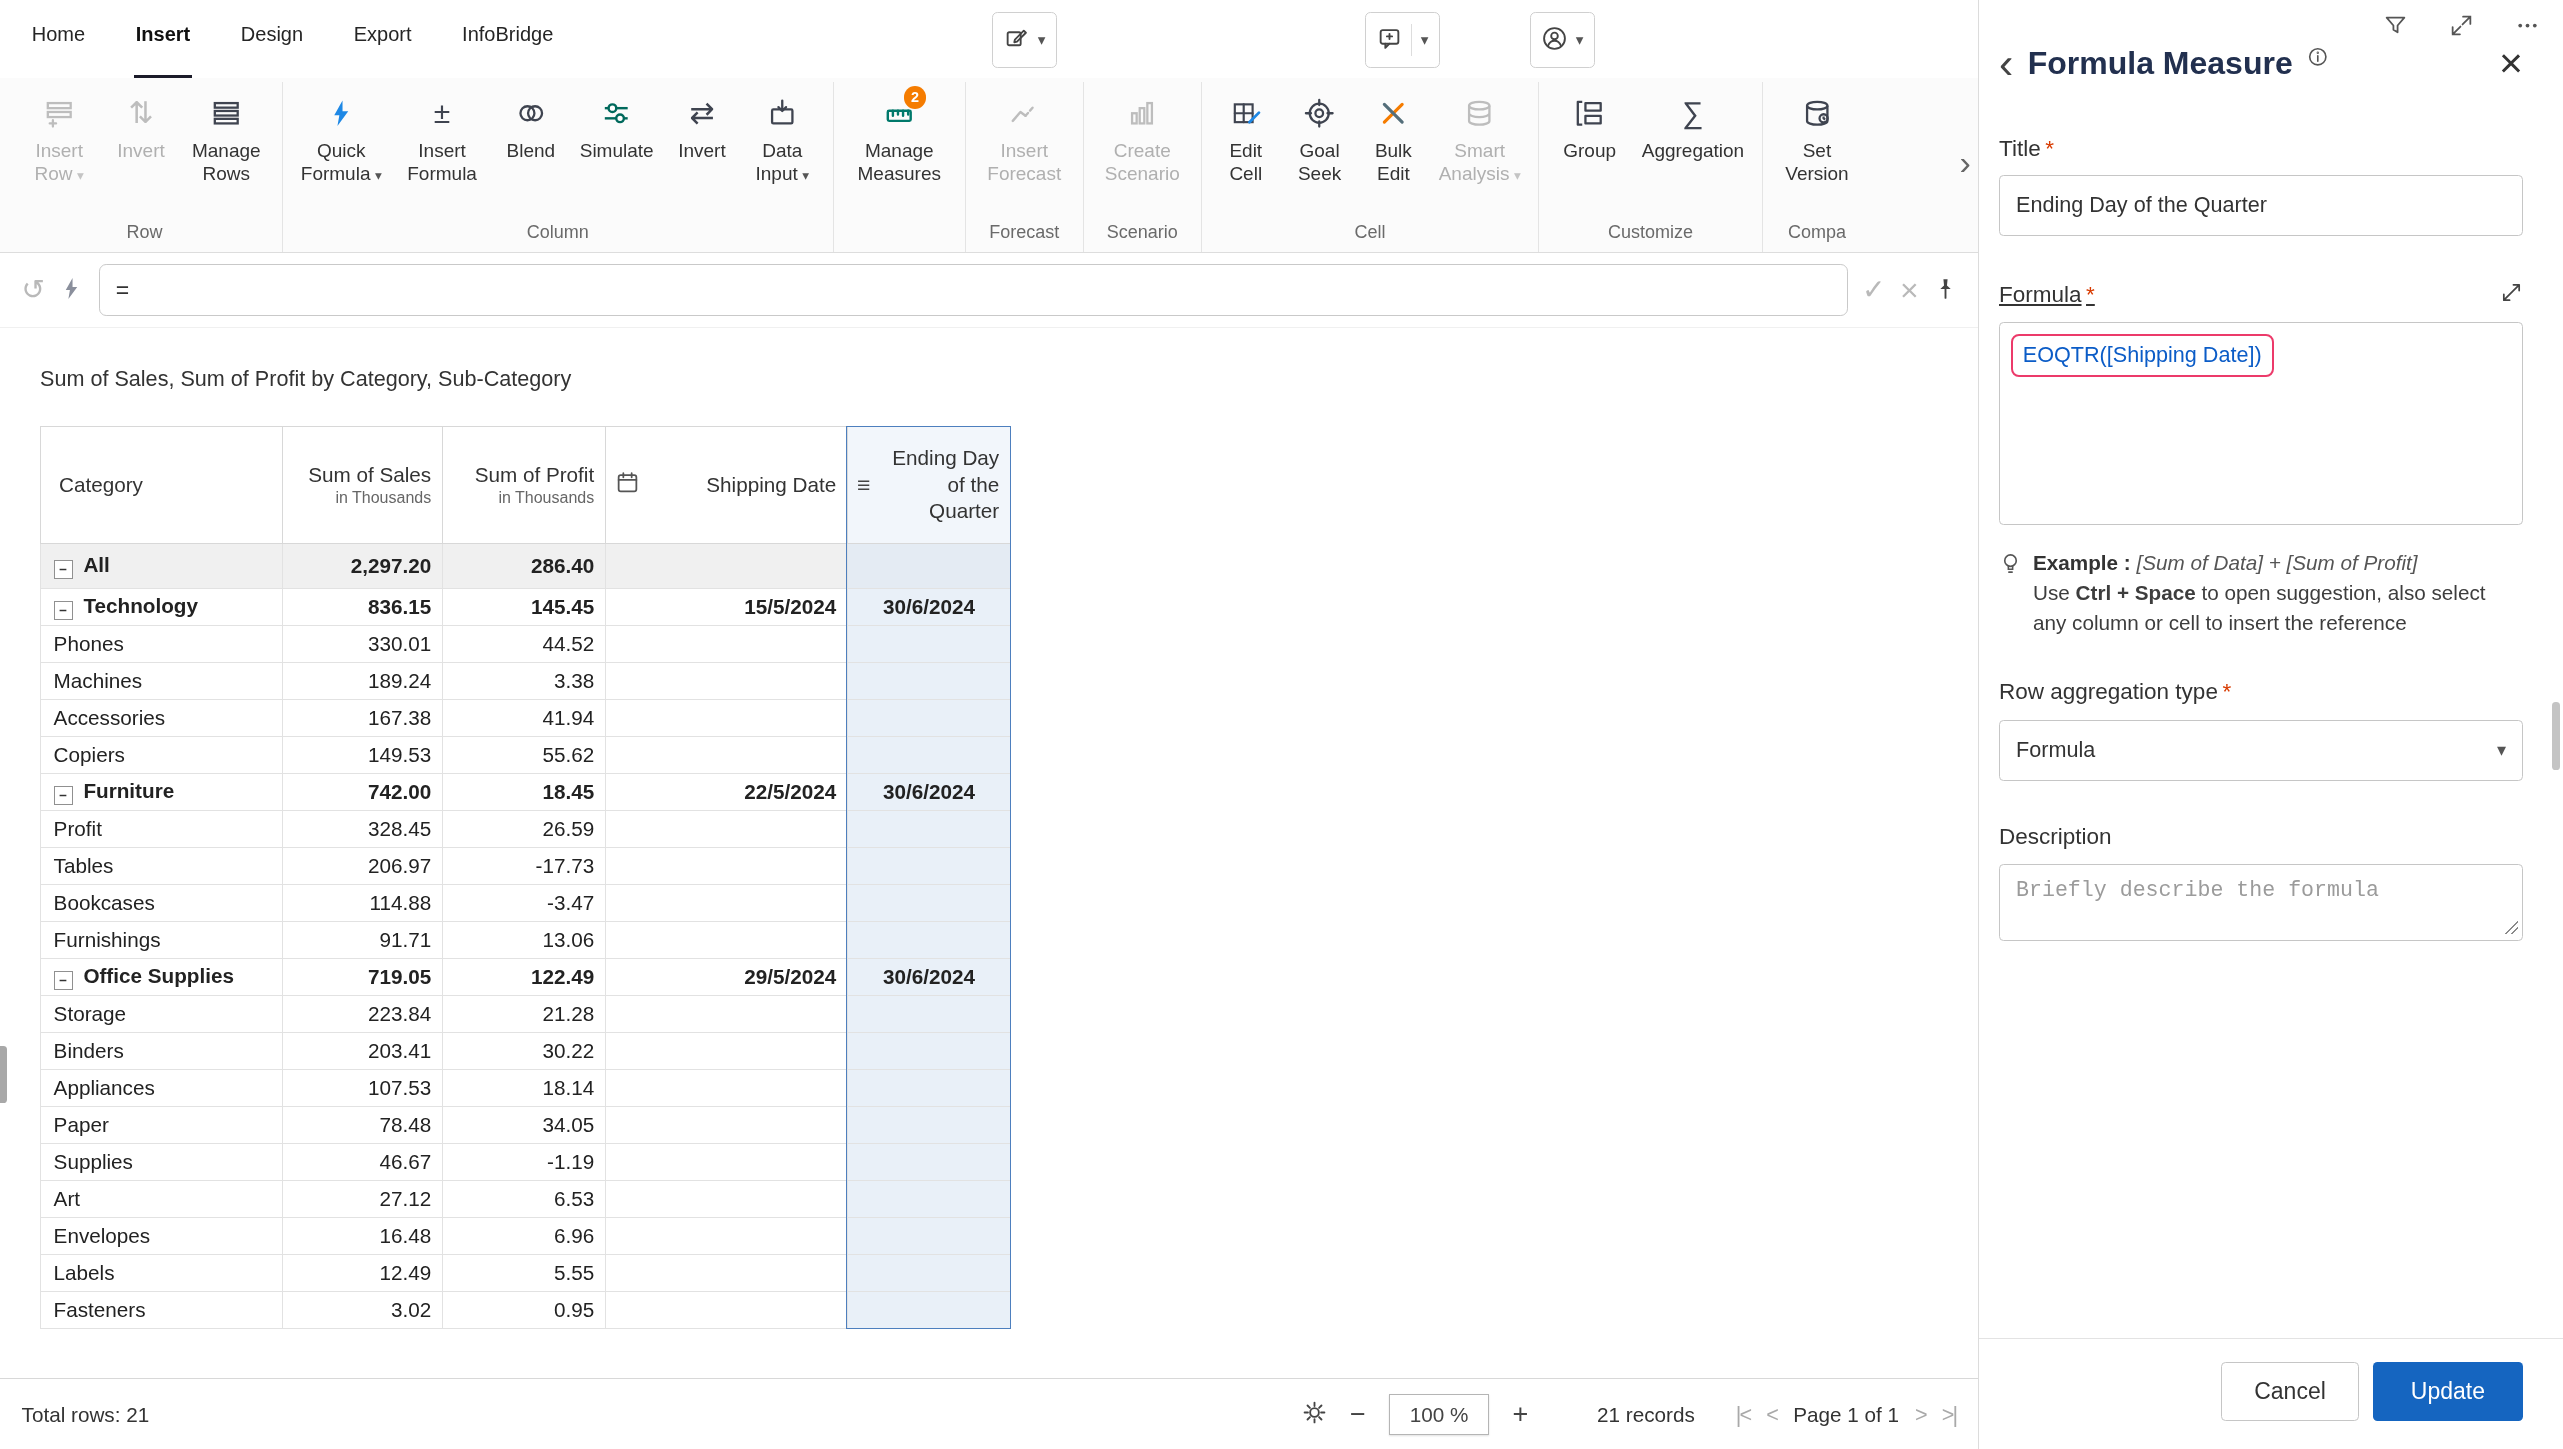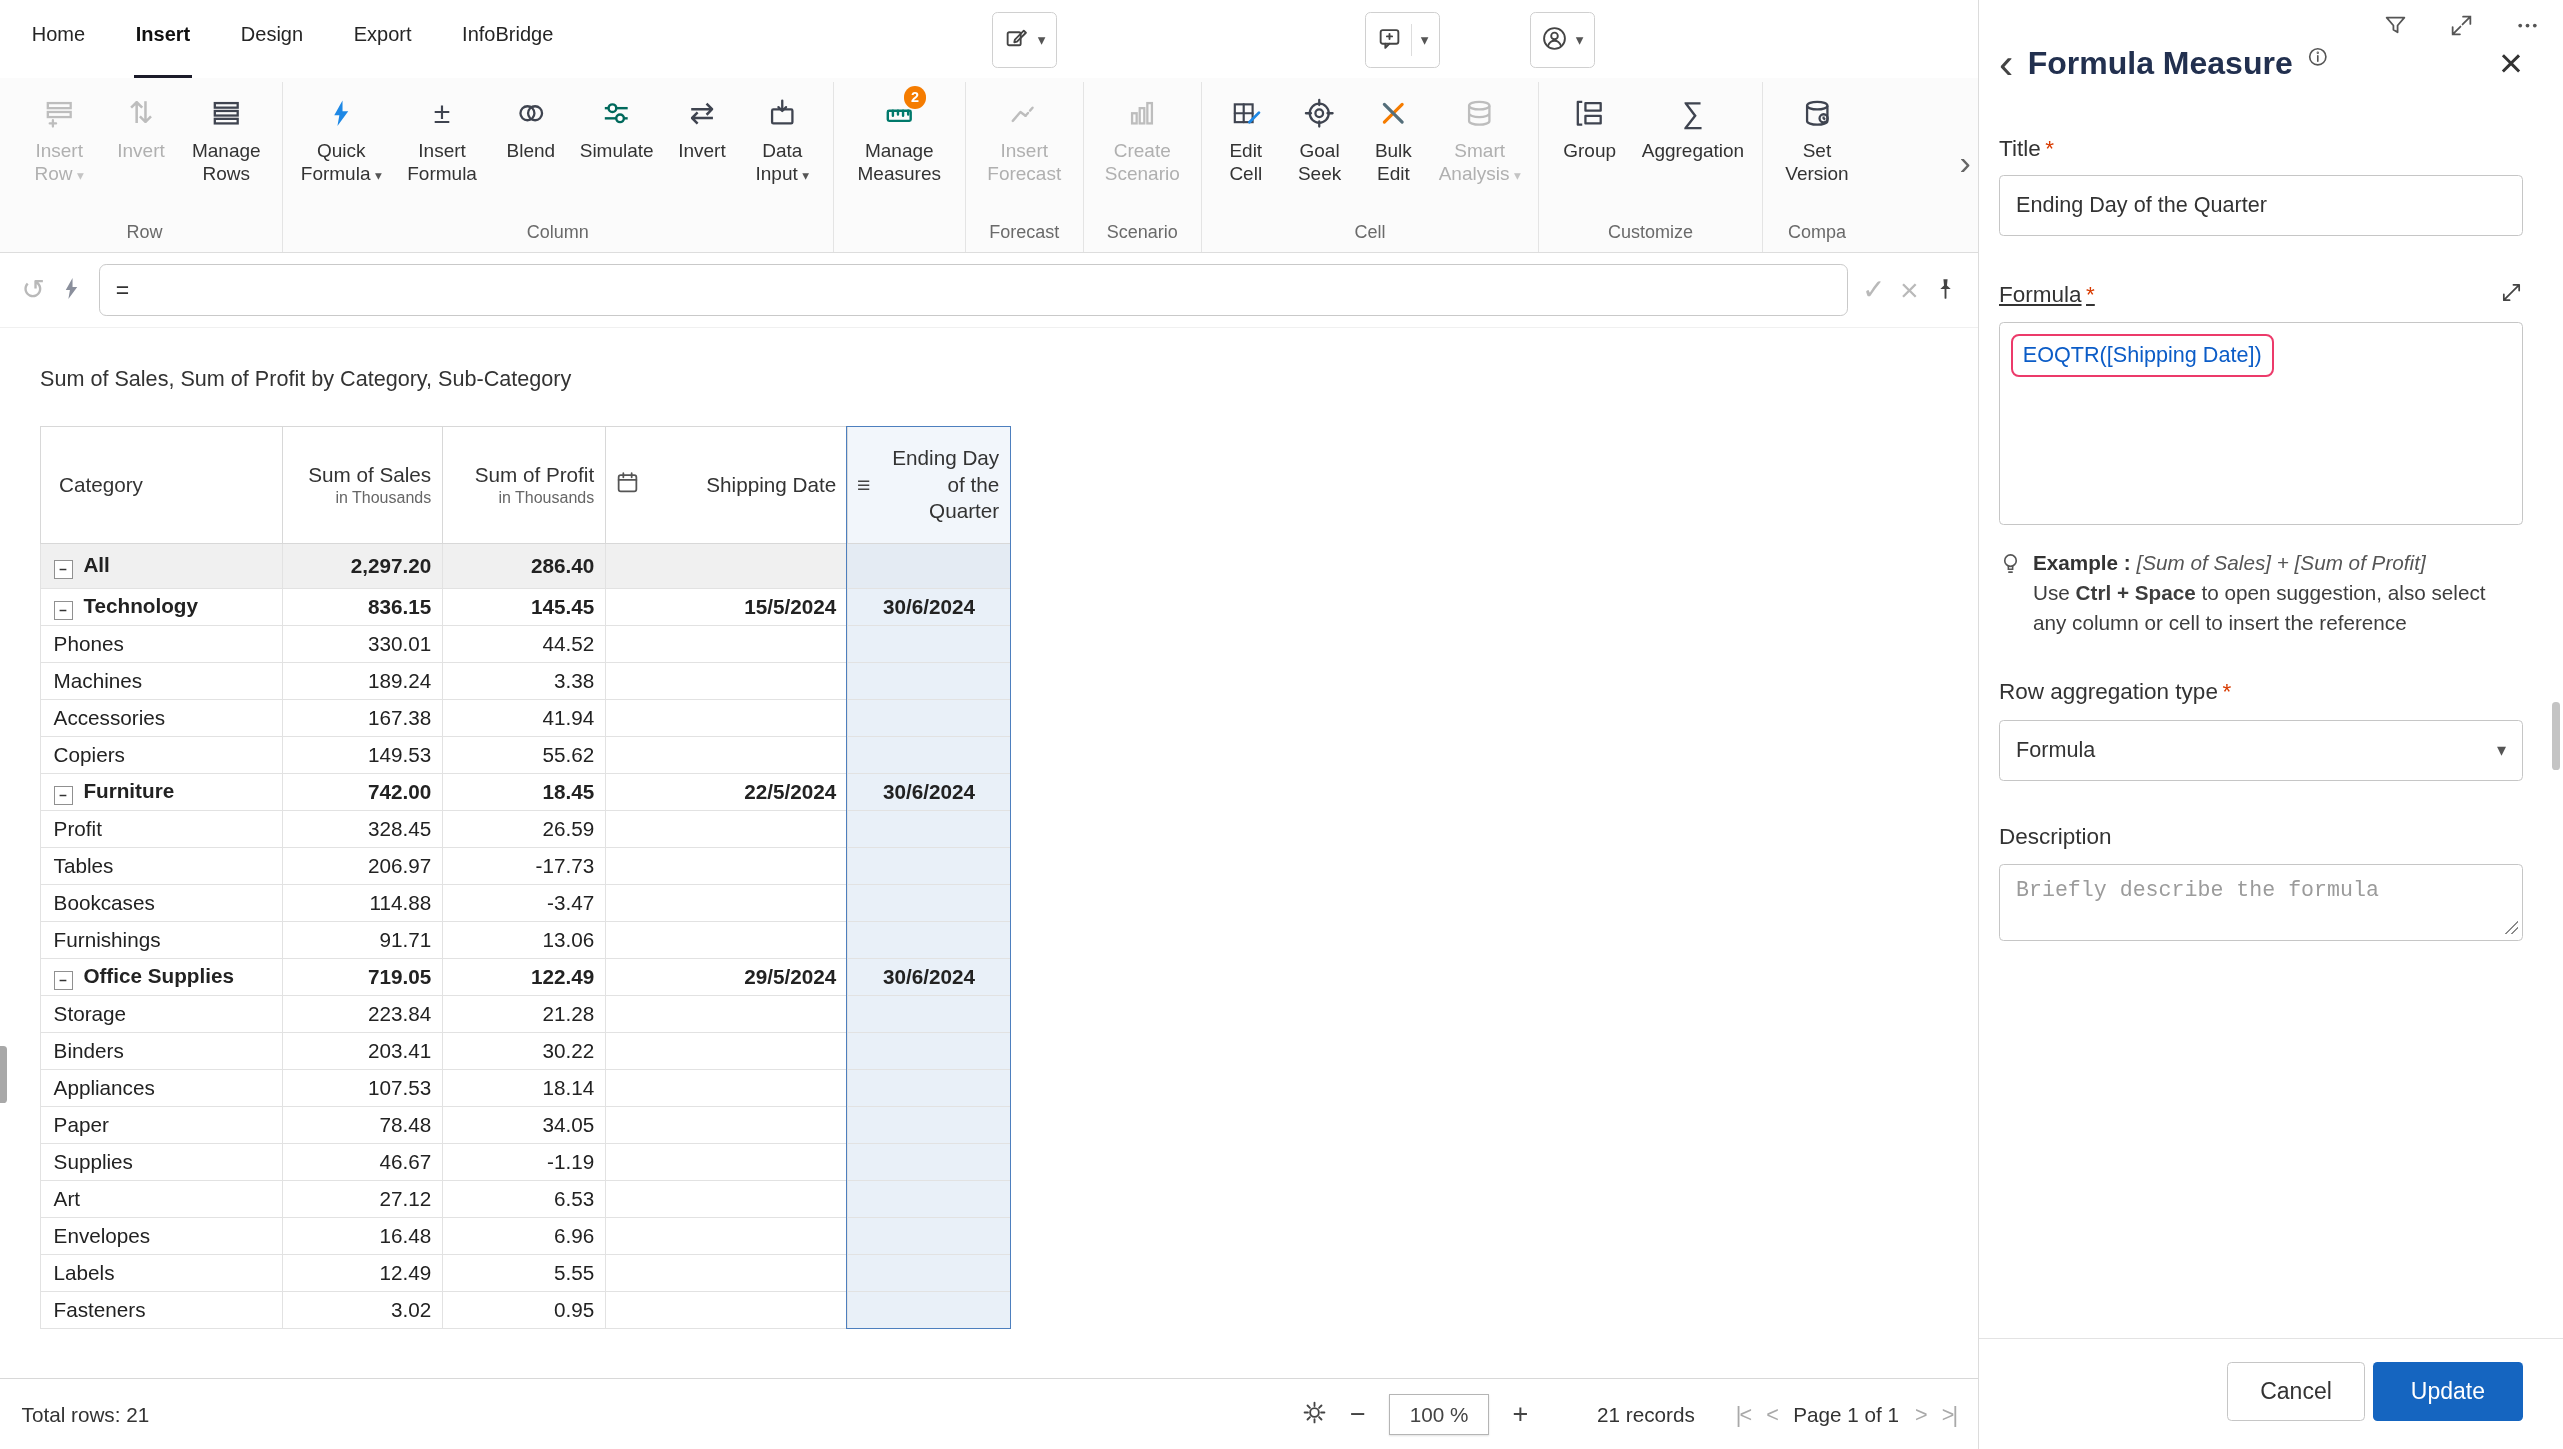--- a/index.html
+++ b/index.html
@@ -109,21 +109,21 @@
   .sel-caret { font-size:18px; color:#555; }
   .fl-desc { margin-top:43px; }
   .ta-wrap { position:relative; margin-top:14.4px; }
   textarea { width:100%; height:77px; border:0.9px solid #c6c6c6; border-radius:4.5px; padding:12.6px 16px;
              font-size:21.6px; font-family:Liberation Mono, monospace; color:#4d7c0f; resize:none; display:block; }
   textarea::placeholder { color:#9b9b9b; }
   .resize-handle { position:absolute; right:5.4px; bottom:7.2px; width:14.4px; height:14.4px;
     background:linear-gradient(135deg, transparent 0 55%, #8a8a8a 55% 62%, transparent 62% 75%, #8a8a8a 75% 82%, transparent 82%); }
   .panel-spacer { flex:1; }
   .panel-footer { border-top:0.9px solid #e3e3e3; margin:0 -40px 0 -20px; padding:23px 40px 29px 20px;
-                  display:flex; justify-content:flex-end; gap:8px; }
+                  display:flex; justify-content:flex-end; gap:14px; }
   .btn { height:59px; border-radius:4.5px; font-size:23px; font-family:inherit; }
   .btn-cancel { background:#fff; border:0.9px solid #c6c6c6; color:#333; padding:0 32px; }
   .btn-update { background:#1565c0; border:none; color:#fff; padding:0 38px; }
   .panel-scrollthumb { position:absolute; right:2.7px; top:702px; width:8px; height:68px; background:#c4c4c4; border-radius:3.6px; }
 </style>
 </head>
 <body>
 
 <div class="app">
   <div class="main">
@@ -699,21 +699,21 @@
 
     <div class="example">
       <span class="bulb">
         <svg width="23" height="23" viewBox="0 0 24 24" fill="none" stroke="#555" stroke-width="1.7" stroke-linecap="round">
             <circle cx="12" cy="9" r="6"></circle>
             <path d="M9.8 15v3h4.4v-3M10.3 21h3.4"></path>
           </svg>
       </span>
       <div>
         <span class="ex-label">Example :</span>
-        <span class="ex-formula">[Sum of Sales] + [Sum of Profit]</span>
+        <span class="ex-formula">[Sum of Data] + [Sum of Profit]</span>
       </div>
       <div>
         <span>Use</span>
         <b>Ctrl + Space</b>
         <span>to open suggestion, also select any column or cell to insert the reference</span>
       </div>
     </div>
 
     <div class="field-label fl-agg">
       <span>Row aggregation type</span><span class="req">*</span>

